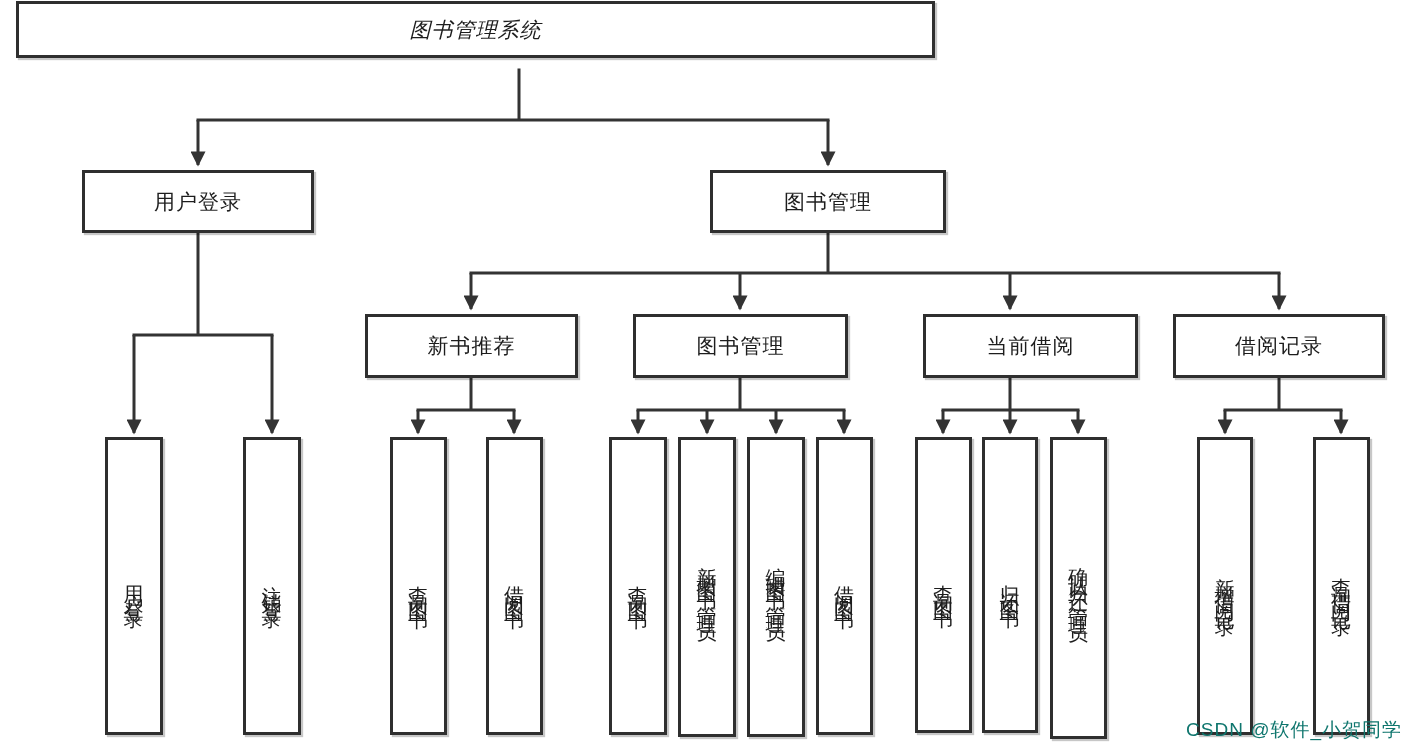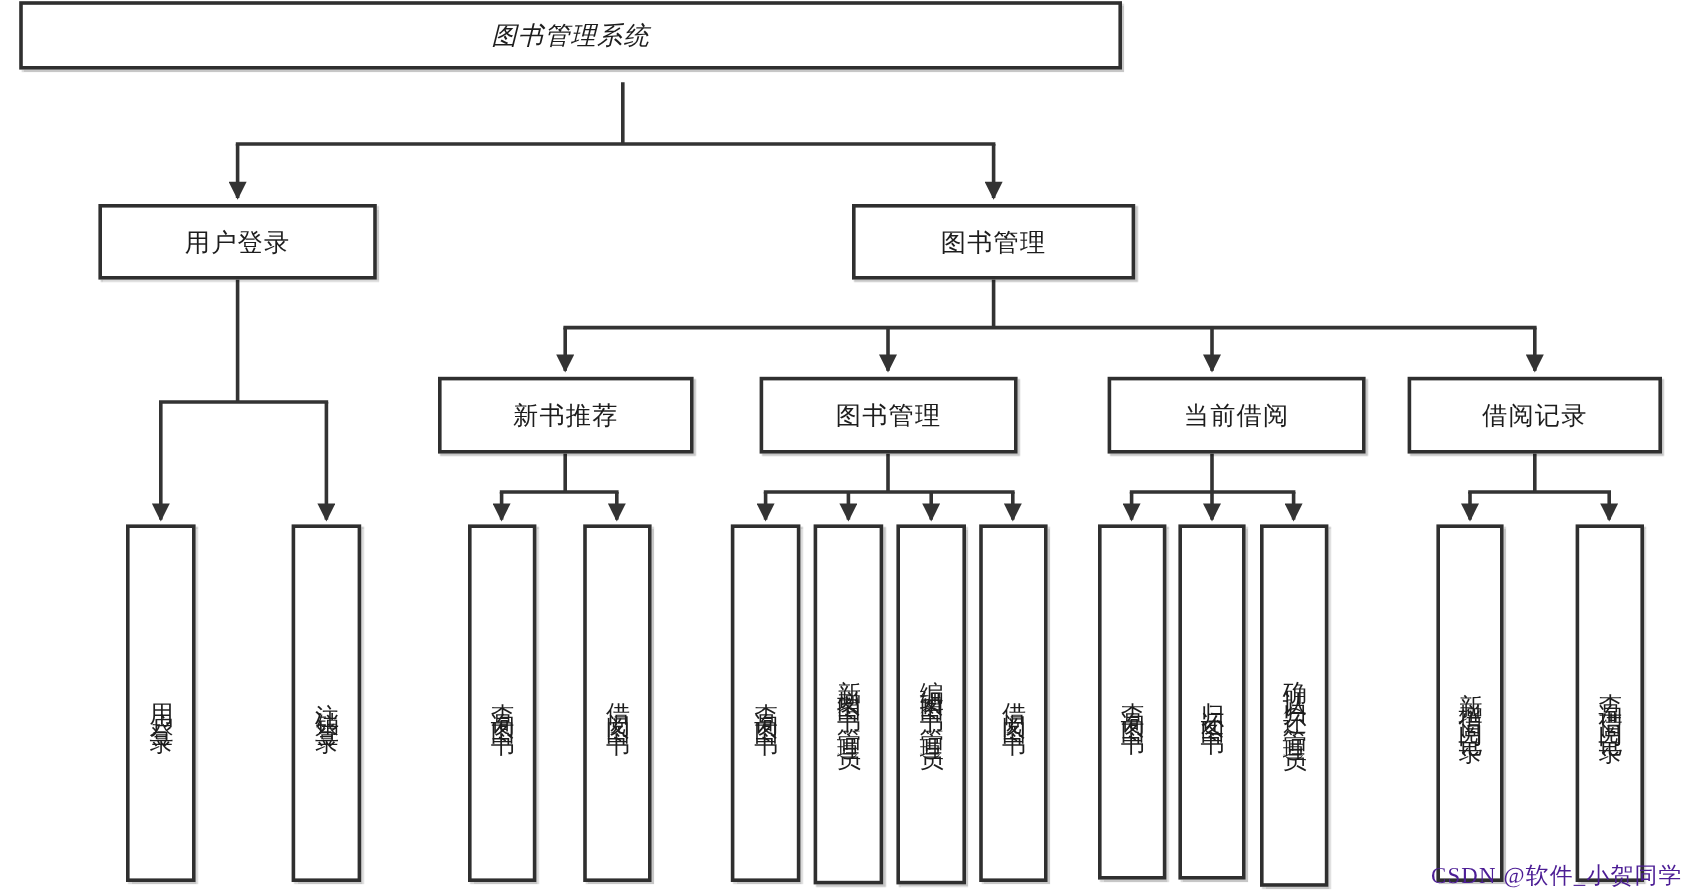--- a/index.html
+++ b/index.html
@@ -38,24 +38,23 @@
     writing-mode: vertical-rl;
     text-orientation: mixed;
     line-height: 1;
     letter-spacing: 8px;
   }
   .watermark {
     position: absolute;
     right: 3px;
     bottom: 4px;
     font-size: 19px;
-    color: #4c1d95;
+    color: #0f766e;
     letter-spacing: 1px;
     white-space: nowrap;
-    font-family: Liberation Serif, serif;
   }
 </style>
 </head>
 <body>
 
 <div class="stage">
 
   <svg class="lines" viewBox="0 0 1405 747" xmlns="http://www.w3.org/2000/svg">
     <defs>
       <marker id="arrow" viewBox="0 0 10 10" refX="9" refY="5" markerWidth="5.6" markerHeight="5" orient="auto">

